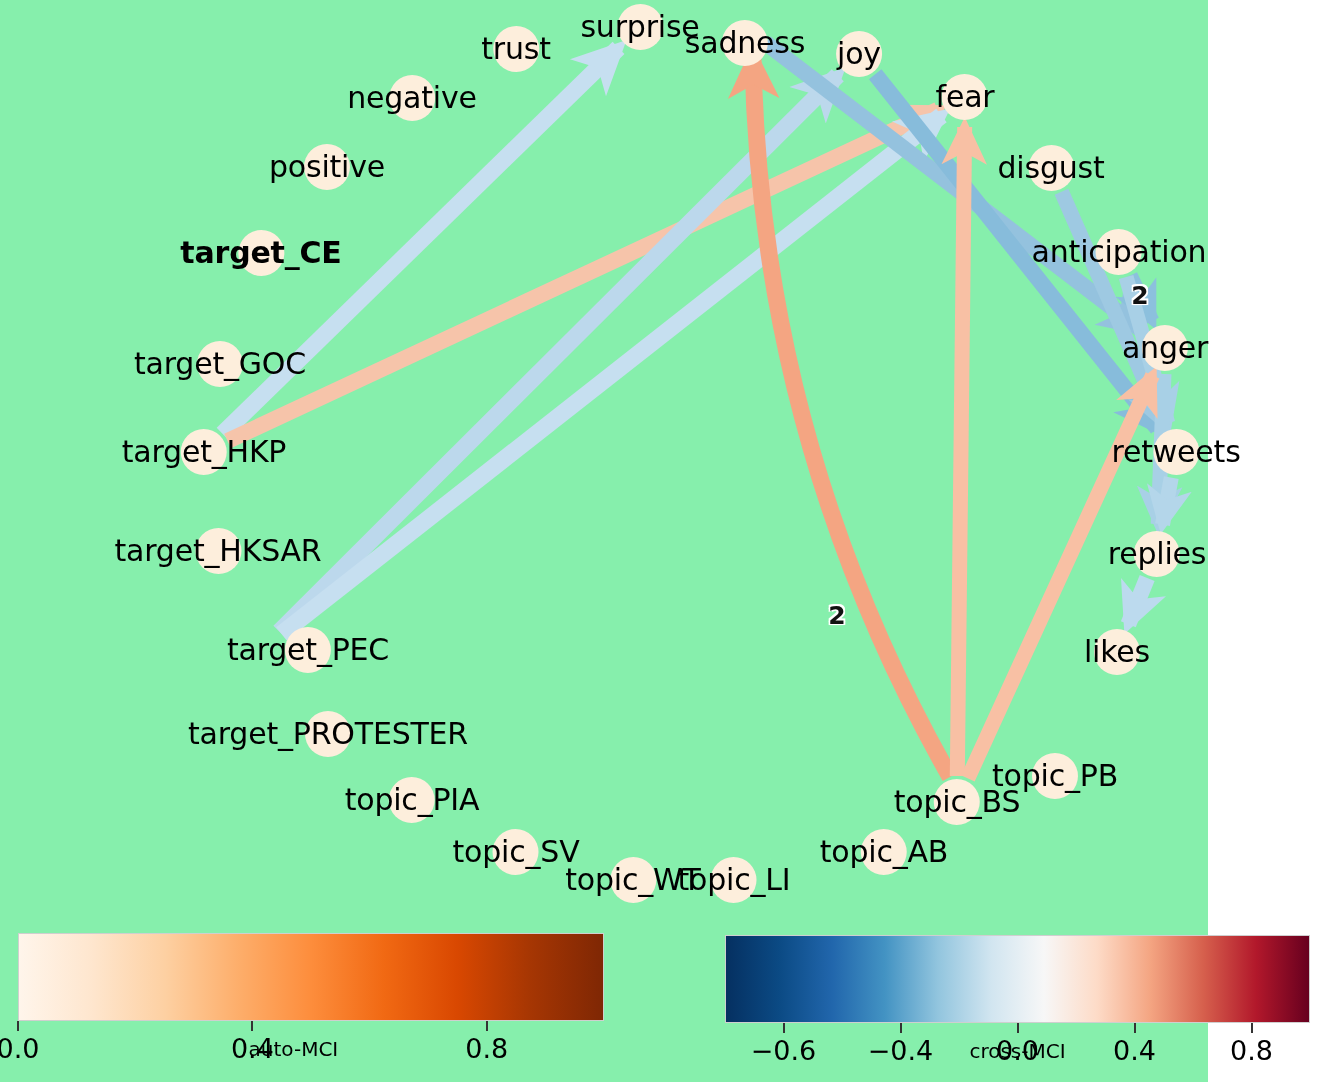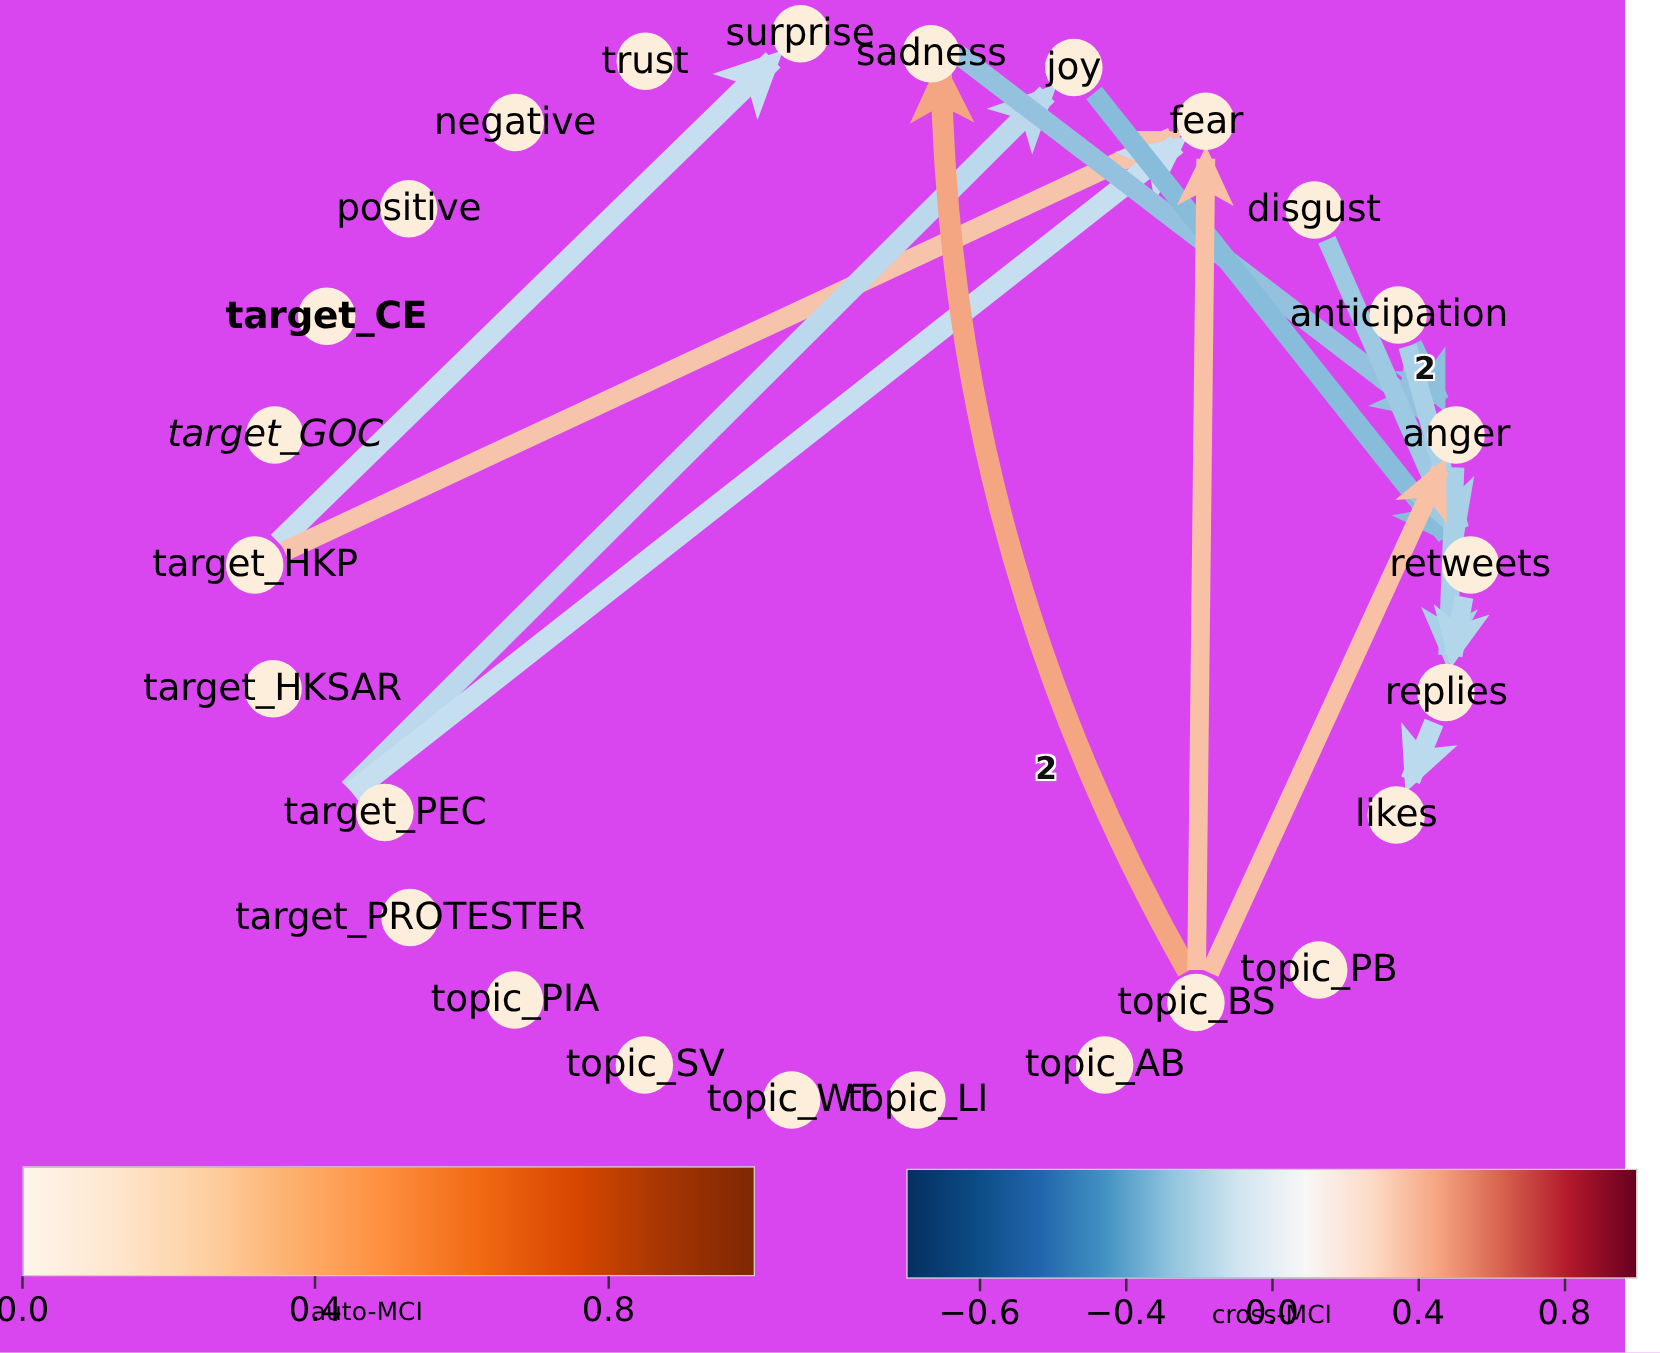--- a/index.html
+++ b/index.html
@@ -1,18 +1,18 @@
 <!DOCTYPE html>
 <html><head>
 <meta charset="utf-8">
 <style>
   html,body{margin:0;padding:0;background:#ffffff;}
   body{width:1328px;height:1082px;font-family:"DejaVu Sans","Liberation Sans",sans-serif;
        -webkit-font-smoothing:antialiased;overflow:hidden;}
-  #root{position:relative;width:1300px;height:1082px;background:#d946ef;}
+  #root{position:relative;width:1208px;height:1082px;background:#86efac;}
 
   
   #graph{position:absolute;left:0;top:0;width:1328px;height:920px;}
   #edges{position:absolute;left:0;top:0;width:1328px;height:920px;}
 
   .node{position:absolute;transform:translate(-50%,-50%);display:flex;
         align-items:center;justify-content:center;}
   .node .dot{position:absolute;left:50%;top:50%;transform:translate(-50%,-50%);
         width:46px;height:46px;border-radius:50%;background:#fdeedc;}
   .node .lbl{position:relative;z-index:2;white-space:nowrap;color:#000;
@@ -190,21 +190,21 @@
           <span class="lbl">target_PEC</span>
         </div>
         <div class="node" style="left: 218px; top: 551px;">
           <span class="dot"></span>
           <span class="lbl">target_HKSAR</span>
         </div>
         <div class="node" style="left: 204px; top: 452px;">
           <span class="dot"></span>
           <span class="lbl">target_HKP</span>
         </div>
-        <div class="node" style="left: 220px; top: 348px; font-style: italic;">
+        <div class="node" style="left: 220px; top: 364px;">
           <span class="dot"></span>
           <span class="lbl">target_GOC</span>
         </div>
         <div class="node" style="left: 261px; top: 253px; font-weight: bold;">
           <span class="dot"></span>
           <span class="lbl">target_CE</span>
         </div>
         <div class="node" style="left: 327px; top: 167px;">
           <span class="dot"></span>
           <span class="lbl">positive</span>

